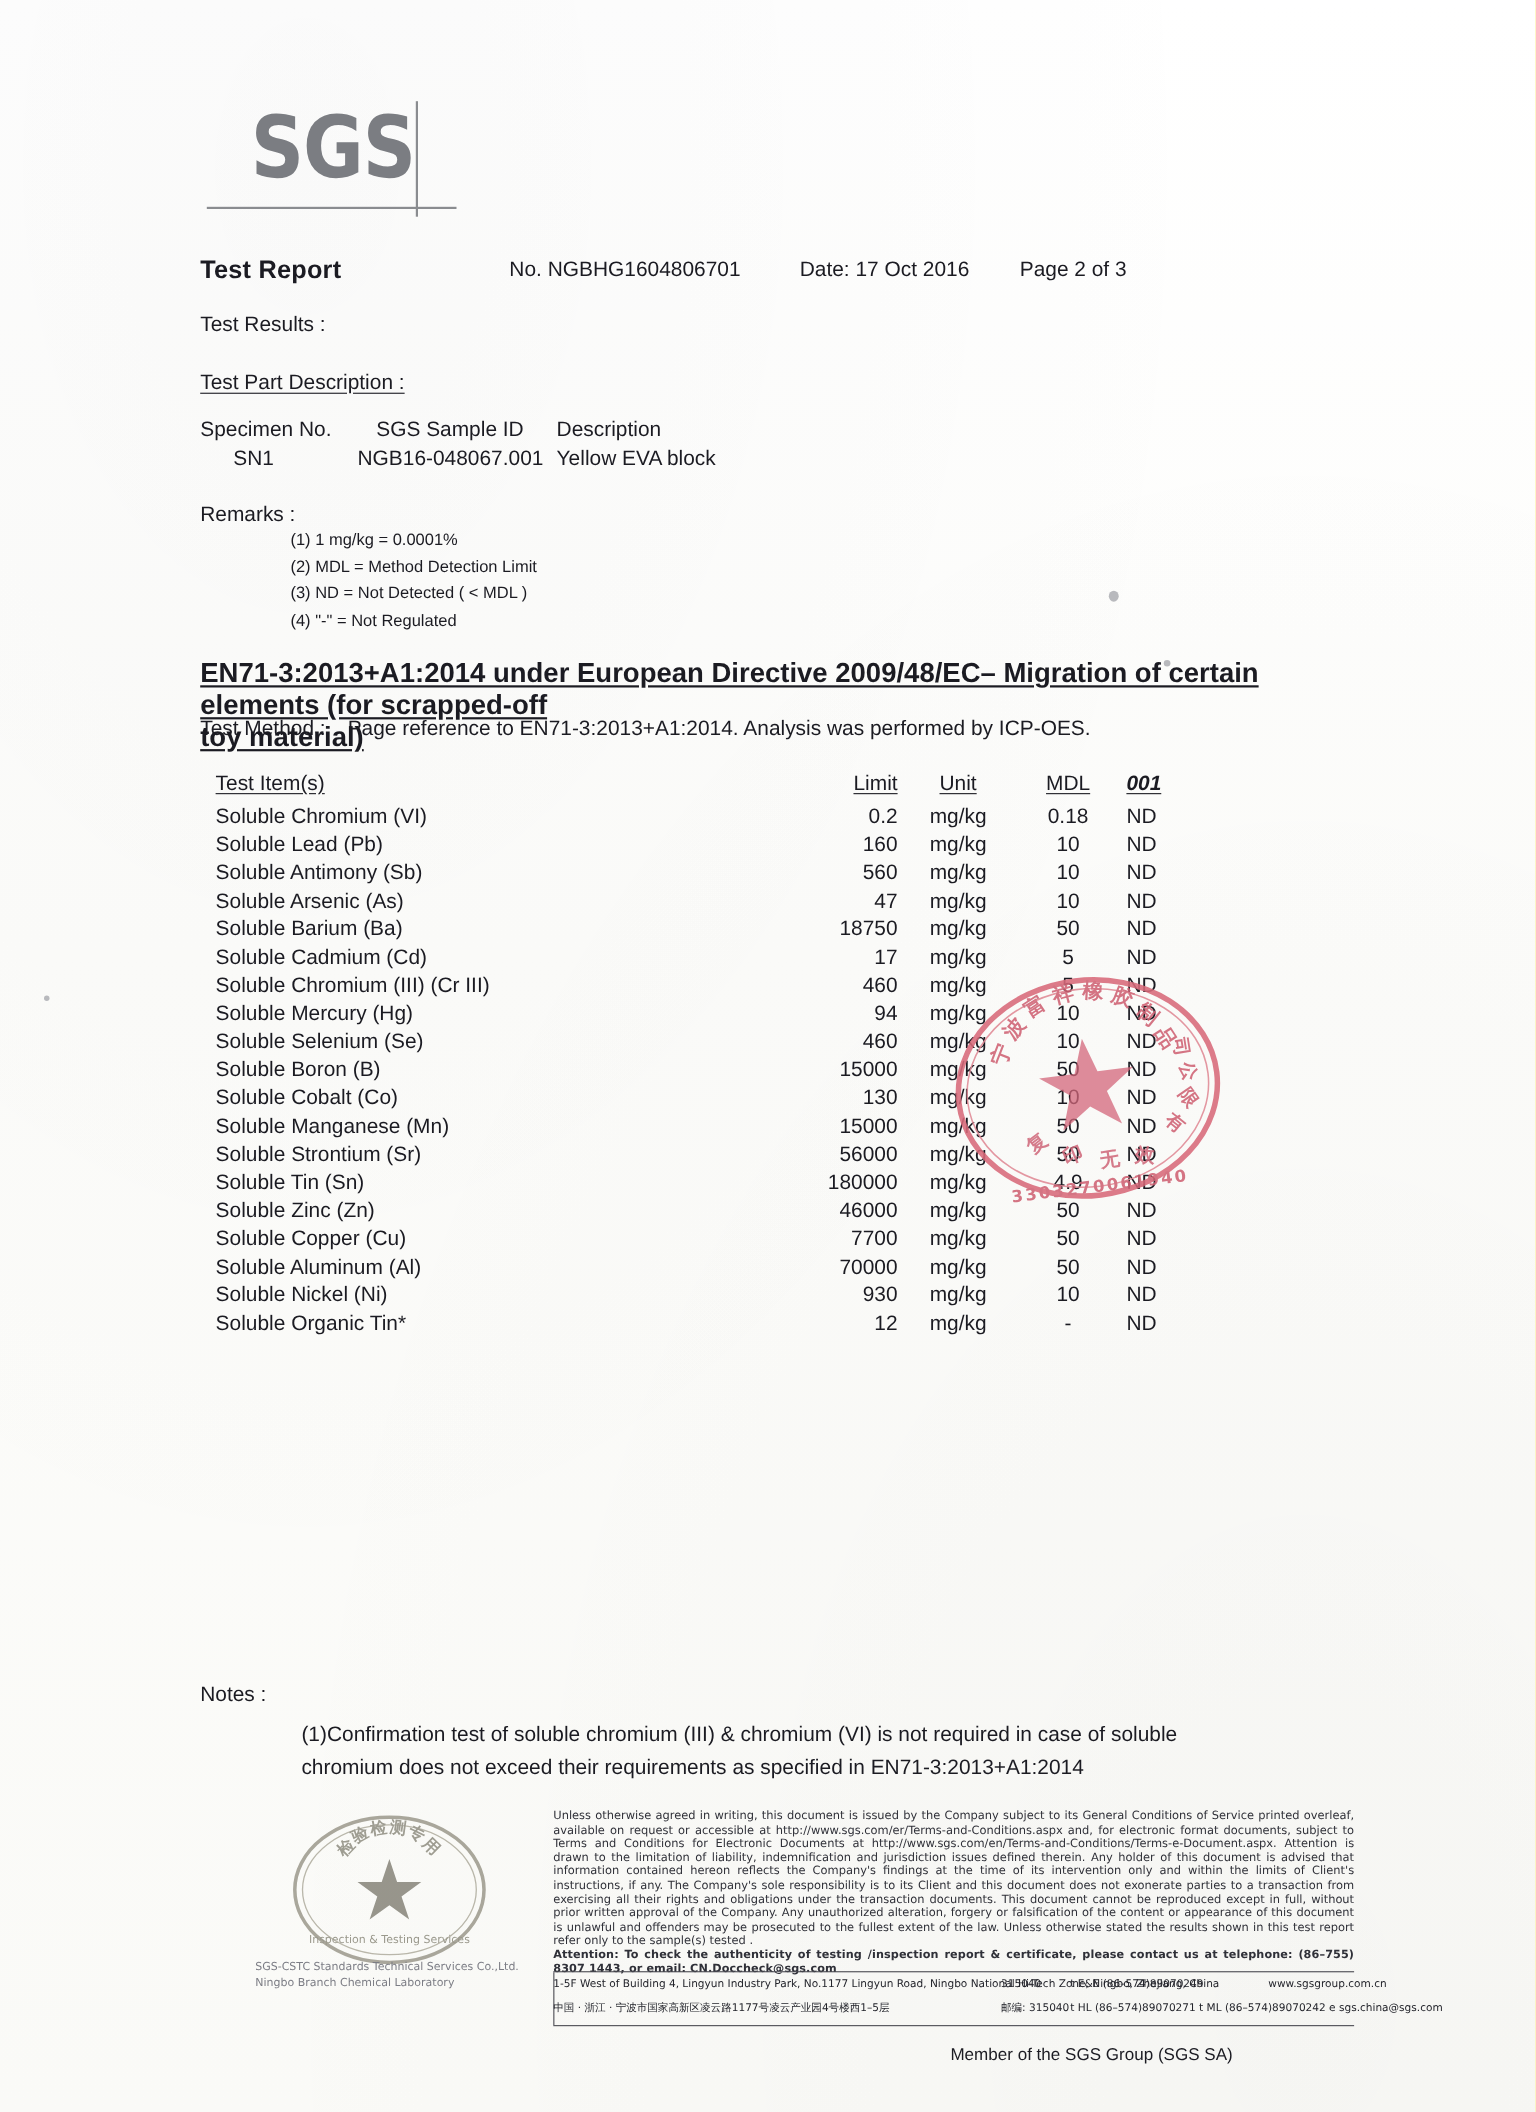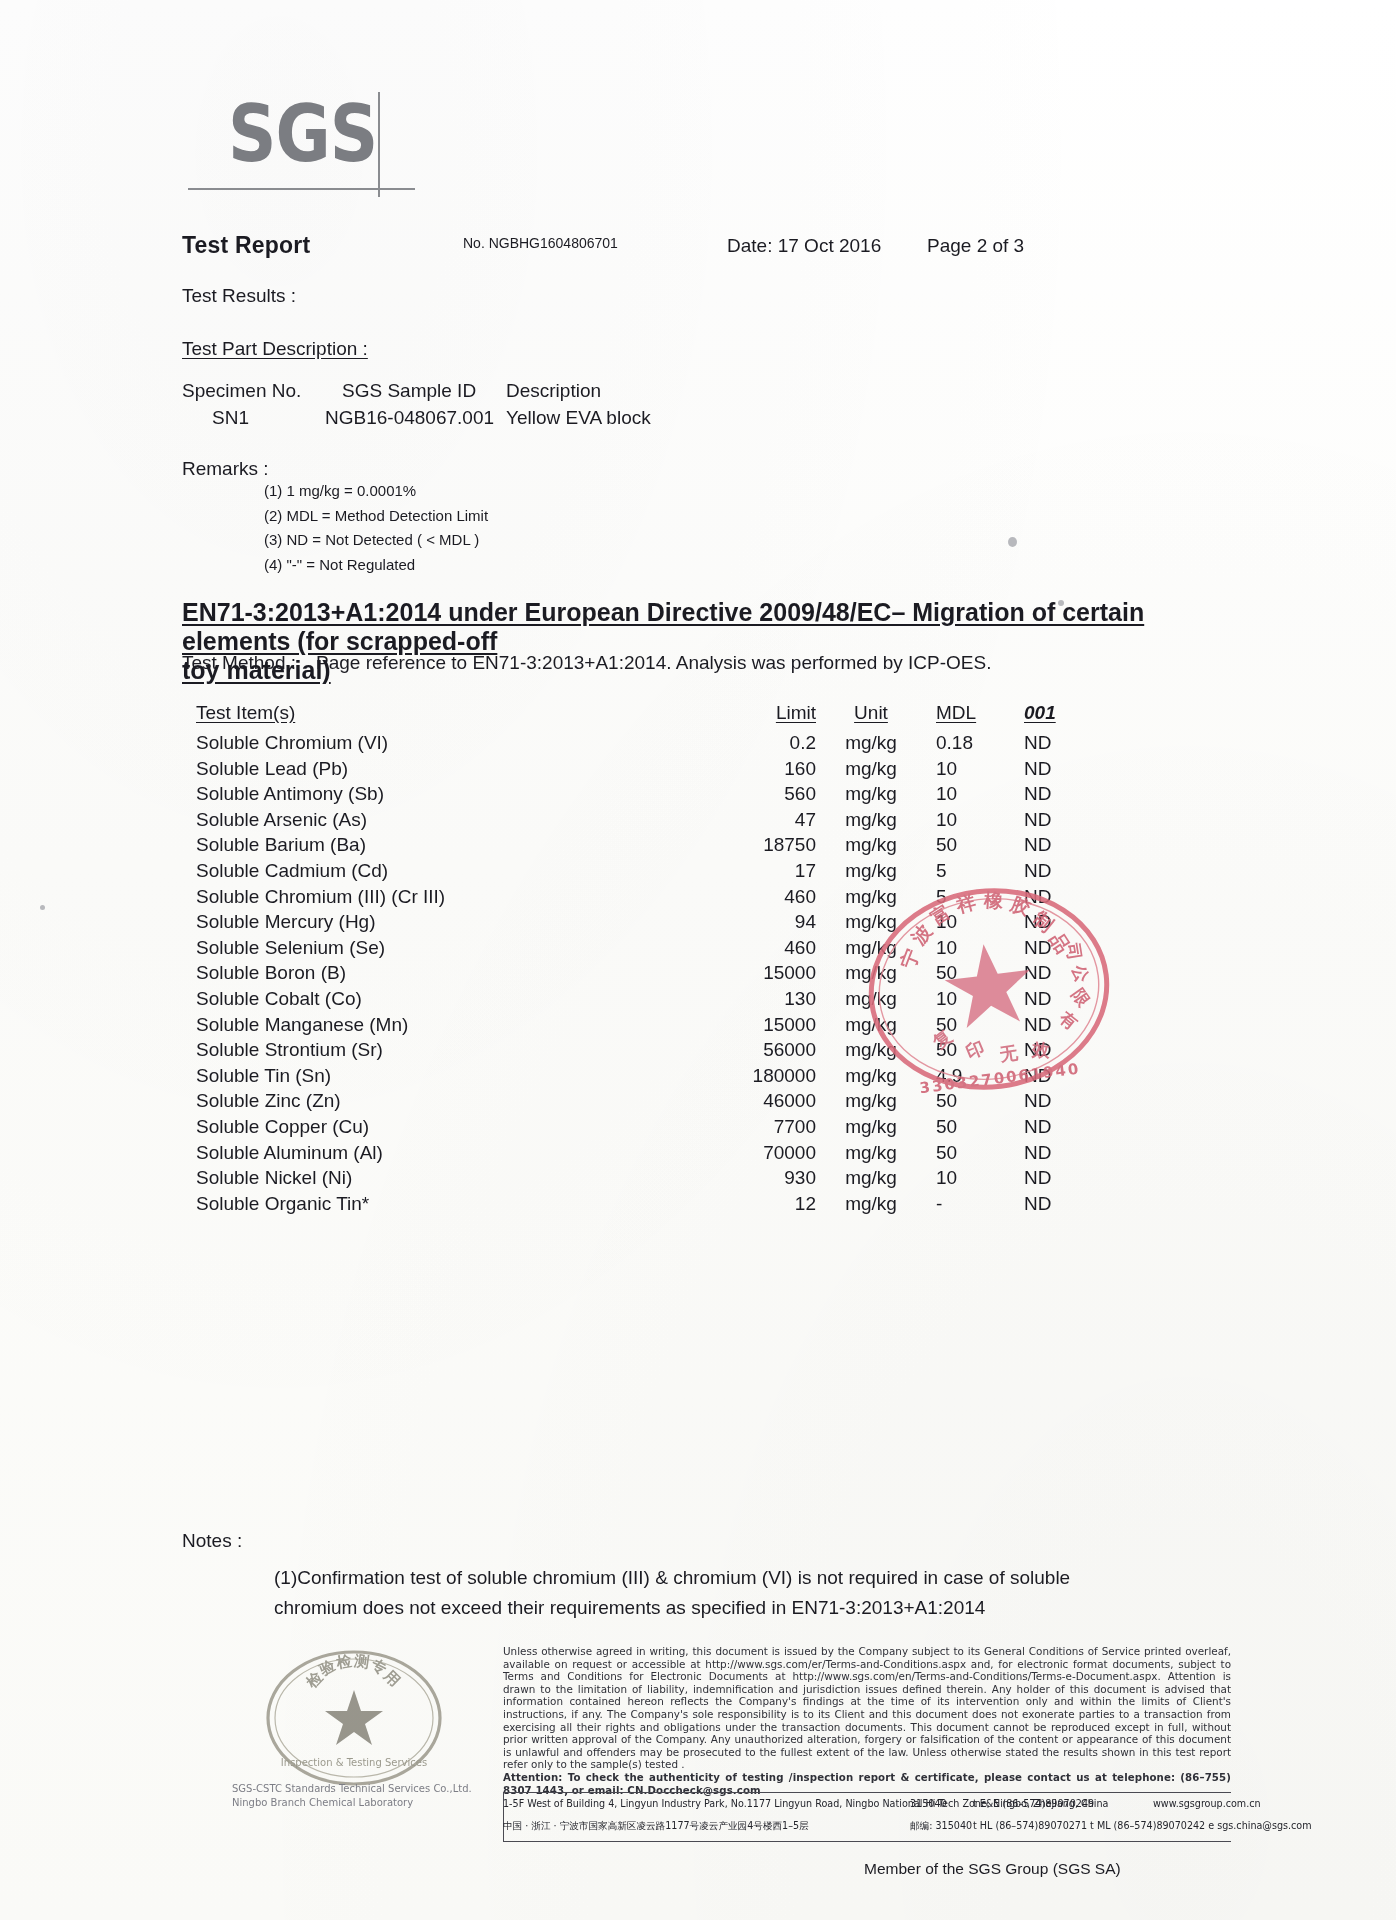--- a/index.html
+++ b/index.html
@@ -83,21 +83,21 @@
     left: 0;
     top: 0;
     font-size: 23px;
     font-weight: 700;
     letter-spacing: 0.2px;
   }
   .hdr-no {
     position: absolute;
     left: 281px;
     top: 3px;
-    font-size: 14px;
+    font-size: 19px;
   }
   .hdr-date {
     position: absolute;
     left: 545px;
     top: 3px;
     font-size: 19px;
   }
   .hdr-page {
     position: absolute;
     left: 745px;
@@ -170,21 +170,21 @@
     width: 856px;
     font-size: 19px;
   }
   .res-row {
     position: relative;
     height: 25.6px;
   }
   .res-name { position: absolute; left: 0; top: 0; }
   .res-limit { position: absolute; left: 520px; width: 100px; text-align: right; }
   .res-unit  { position: absolute; left: 630px; width: 90px; text-align: center; }
-  .res-mdl   { position: absolute; left: 740px; width: 70px; text-align: left; }
+  .res-mdl   { position: absolute; left: 740px; width: 70px; text-align: center; }
   .res-001   { position: absolute; left: 828px; width: 60px; }
   .res-head .res-name,
   .res-head .res-limit,
   .res-head .res-unit,
   .res-head .res-mdl,
   .res-head .res-001 {
     text-decoration: underline;
     text-underline-offset: 3px;
   }
   .res-head .res-001 { font-style: italic; font-weight: 600; }

